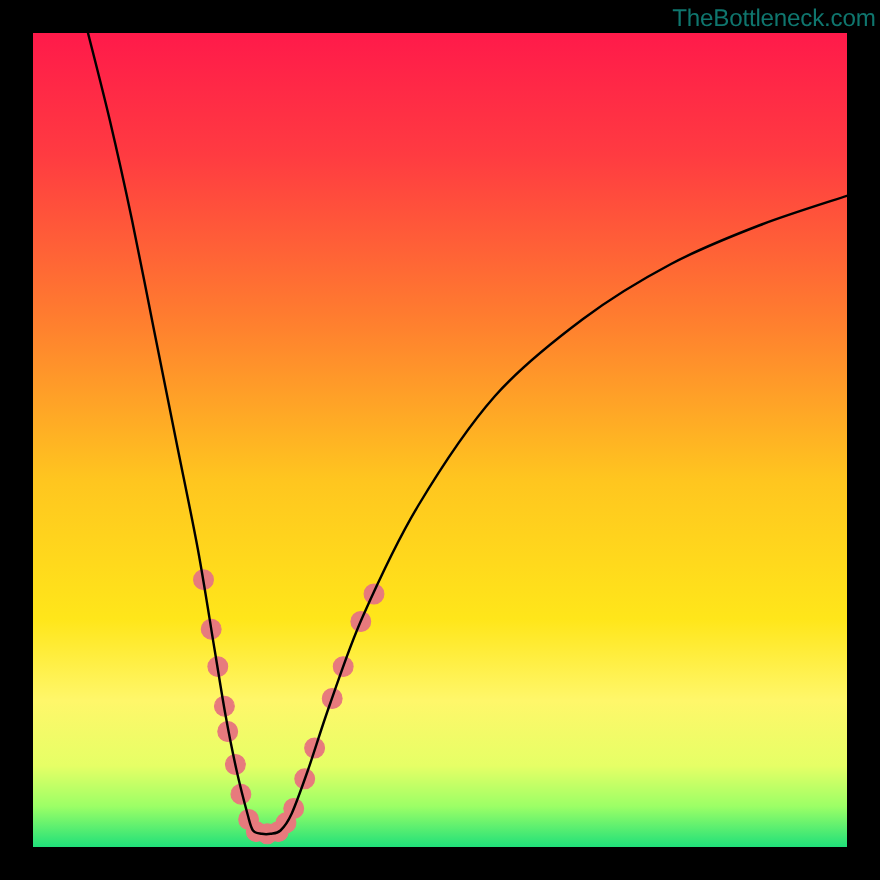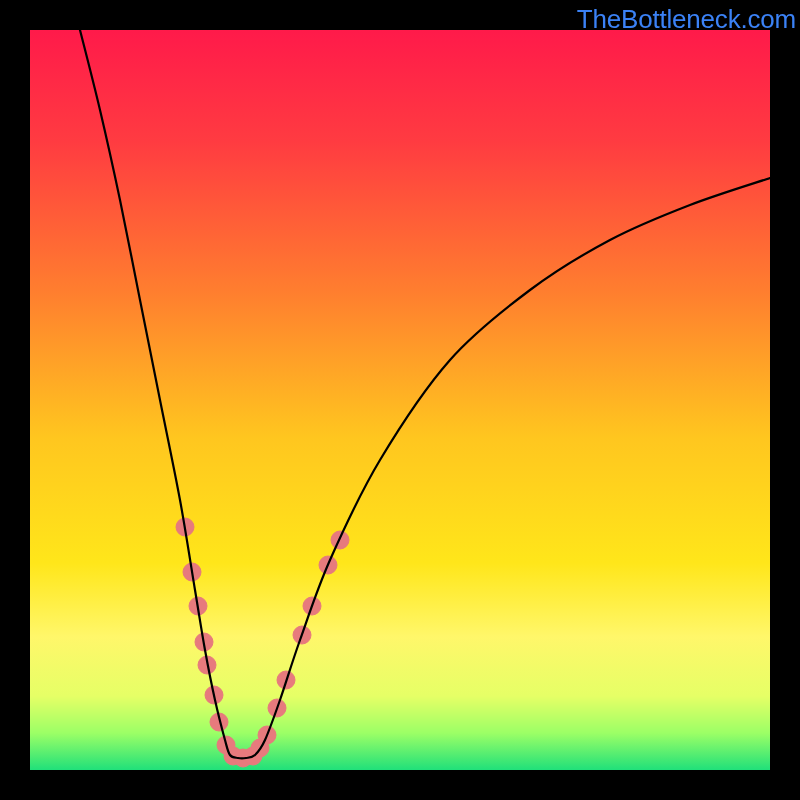--- a/index.html
+++ b/index.html
@@ -36,22 +36,22 @@
     position: absolute;
     left: 0; top: 0;
     width: 100%;
     height: 100%;
     pointer-events: none;
   }
   #watermark {
     position: absolute;
     right: 4px;
     top: 4px;
-    color: #3b82f6;
-    font-size: 26px;
+    color: #0f766e;
+    font-size: 22px;
     font-weight: 500;
     z-index: 20;
     letter-spacing: -0.2px;
   }
 </style>
 </head>
 <body>
 
 <div id="frame">
   <div id="watermark">TheBottleneck.com</div>

